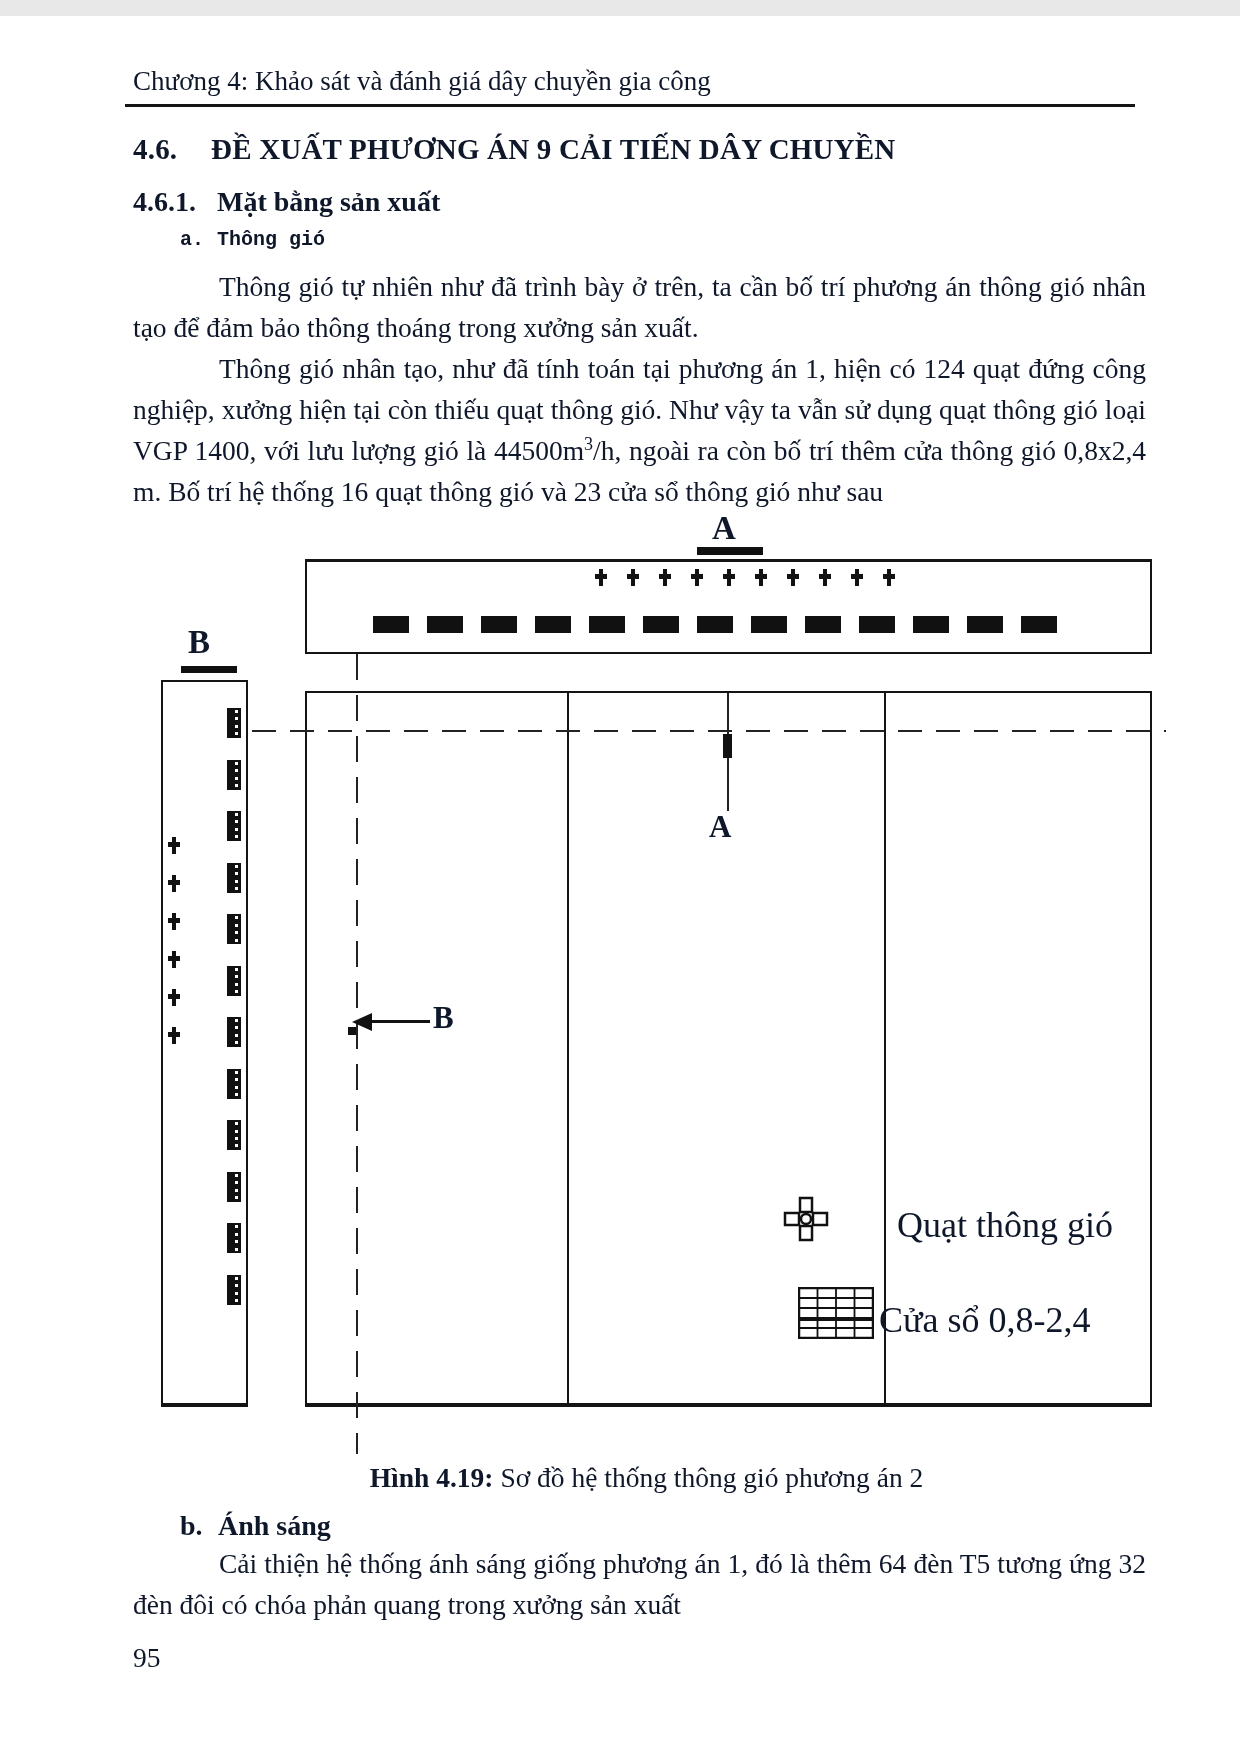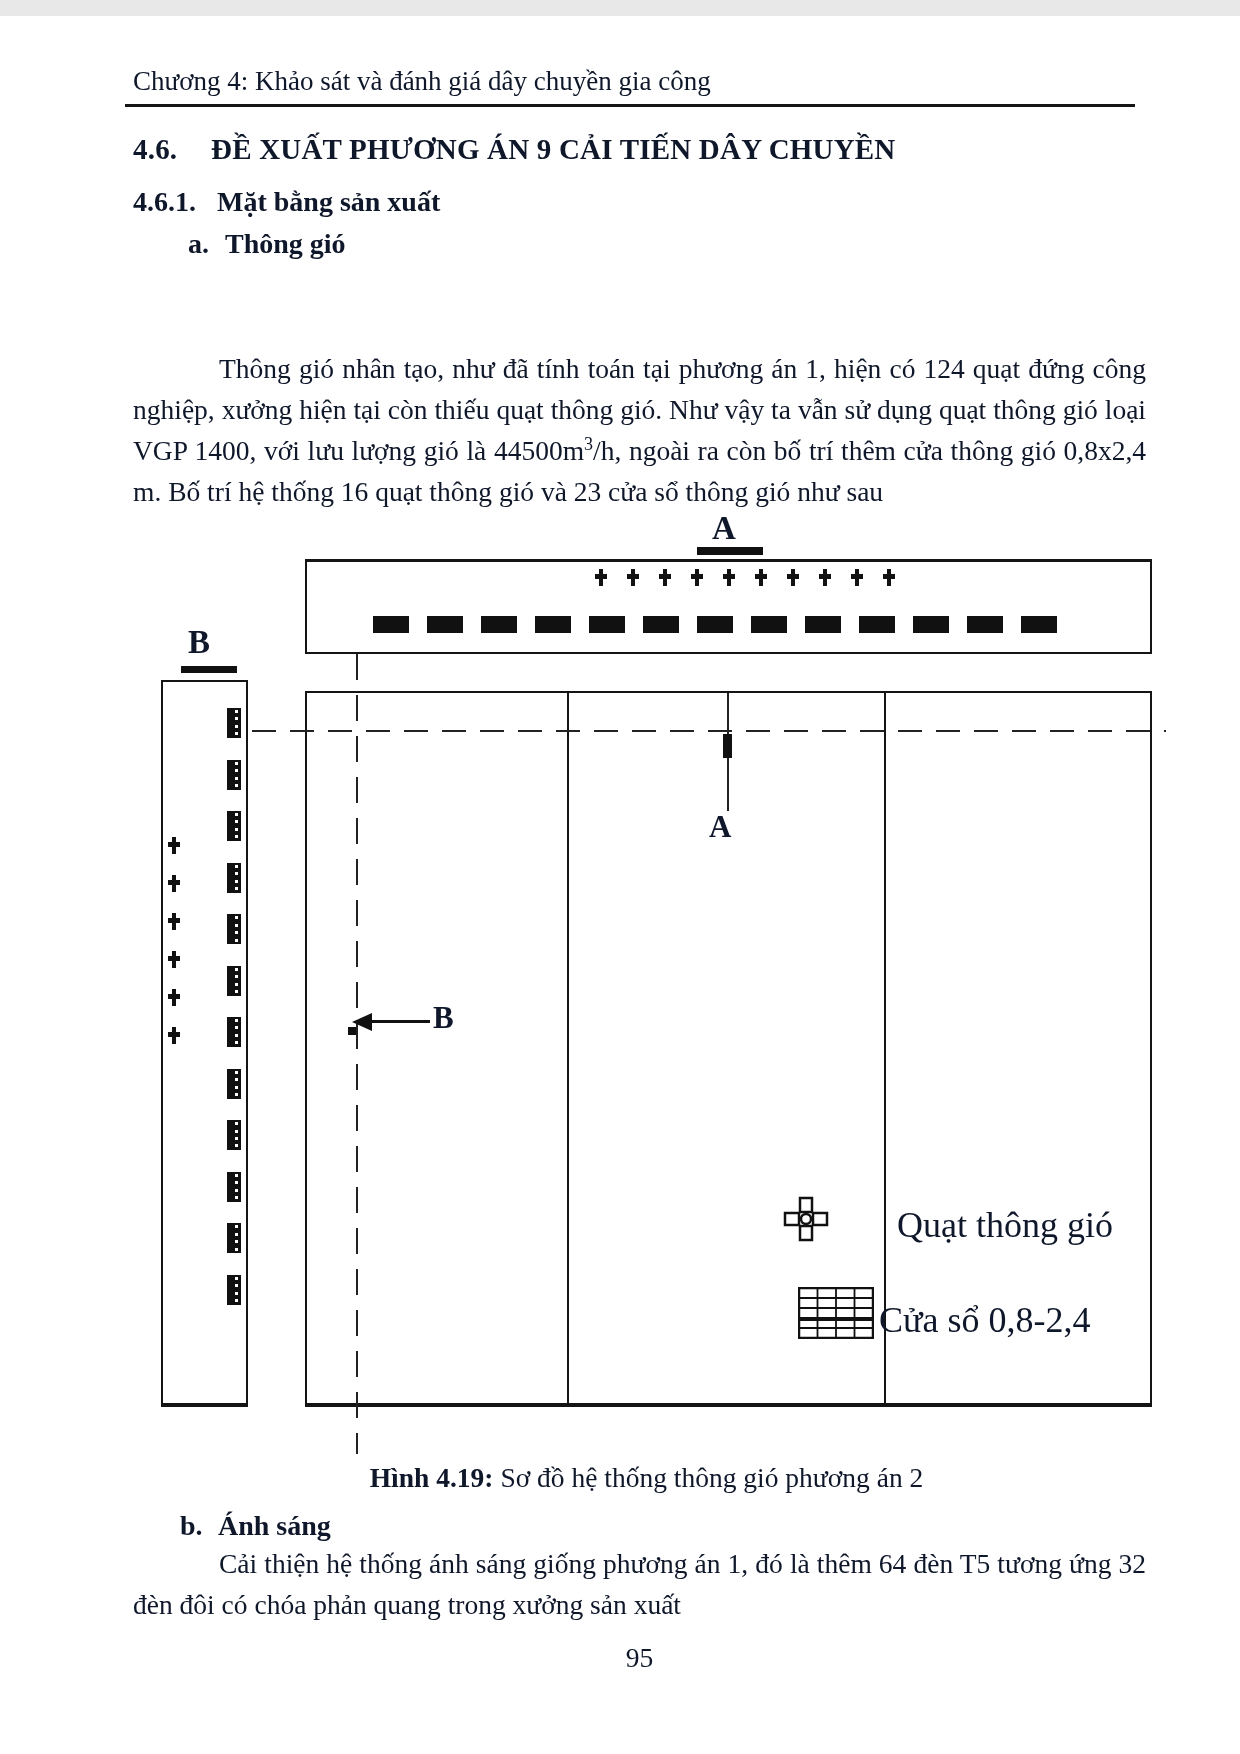--- a/index.html
+++ b/index.html
@@ -16,40 +16,40 @@
 
   
   .running-header{left:133px;top:50px;font-size:27px;}
   .header-rule{left:125px;top:88px;width:1010px;height:3px;background:#151515;}
 
   
   .h1-row{left:133px;top:117px;font-size:29px;font-weight:bold;letter-spacing:.2px;}
   .h1-row .num{display:inline-block;width:78px;}
   .h2-row{left:133px;top:170px;font-size:28px;font-weight:bold;}
   .h2-row .num{display:inline-block;width:84px;}
-  .h3-row{left:188px;top:212px;font-size:28px;font-weight:bold;}
+  .h3-row{left:180px;top:212px;font-size:20px;font-weight:bold;font-family:Liberation Mono, monospace;}
   .h3-row .num{display:inline-block;width:37px;}
   .hb-row{left:180px;top:1494px;font-size:28px;font-weight:bold;}
   .hb-row .num{display:inline-block;width:38px;}
 
   
   .para{
     left:133px;width:1013px;
     font-size:27.5px;line-height:41px;
     text-align:justify;text-indent:86px;
   }
   .para1{top:250px;}
   .para2{top:332px;}
   .para3{top:1527px;}
   sup{font-size:18px;line-height:0;}
 
   
   .caption{left:140px;top:1446px;width:1013px;text-align:center;font-size:27.5px;}
   .caption .cap-bold{font-weight:bold;}
-  .page-number{left:133px;top:1626px;width:1013px;text-align:center;font-size:27.5px;}
+  .page-number{left:133px;top:1626px;width:1013px;font-size:27.5px;}
 
   
   .sec-label{font-weight:bold;font-size:33px;}
   .label-a-top{left:712px;top:494px;}
   .bar-a-top{left:697px;top:531px;width:66px;height:8px;background:#111;}
   .label-b-left{left:188px;top:608px;}
   .bar-b-left{left:181px;top:650px;width:56px;height:7px;background:#111;}
   .label-a-inner{left:709px;top:793px;font-size:31px;}
   .label-b-inner{left:433px;top:984px;font-size:31px;}
 
@@ -126,20 +126,21 @@
   <div class="abs h1-row">
     <span class="num">4.6.</span><span>ĐỀ XUẤT PHƯƠNG ÁN 9 CẢI TIẾN DÂY CHUYỀN</span>
   </div>
   <div class="abs h2-row">
     <span class="num">4.6.1.</span><span>Mặt bằng sản xuất</span>
   </div>
   <div class="abs h3-row">
     <span class="num">a.</span><span>Thông gió</span>
   </div>
 
+  <div class="abs para para1">Thông gió tự nhiên như đã trình bày ở trên, ta cần bố trí phương án thông gió nhân tạo để đảm bảo thông thoáng trong xưởng sản xuất.</div>
   <div class="abs para para2"><span>Thông gió nhân tạo, như đã tính toán tại phương án 1, hiện có 124 quạt đứng công nghiệp, xưởng hiện tại còn thiếu quạt thông gió. Như vậy ta vẫn sử dụng quạt thông gió loại VGP 1400, với lưu lượng gió là 44500m</span><sup>3</sup><span>/h, ngoài ra còn bố trí thêm cửa thông gió 0,8x2,4 m. Bố trí hệ thống 16 quạt thông gió và 23 cửa sổ thông gió như sau</span></div>
 
   <div class="abs sec-label label-a-top">A</div>
   <div class="abs bar-a-top"></div>
 
   <div class="abs top-band"></div>
   <div class="abs fans-top-row">
       <div class="mini-fan"></div>
       <div class="mini-fan"></div>
       <div class="mini-fan"></div>

